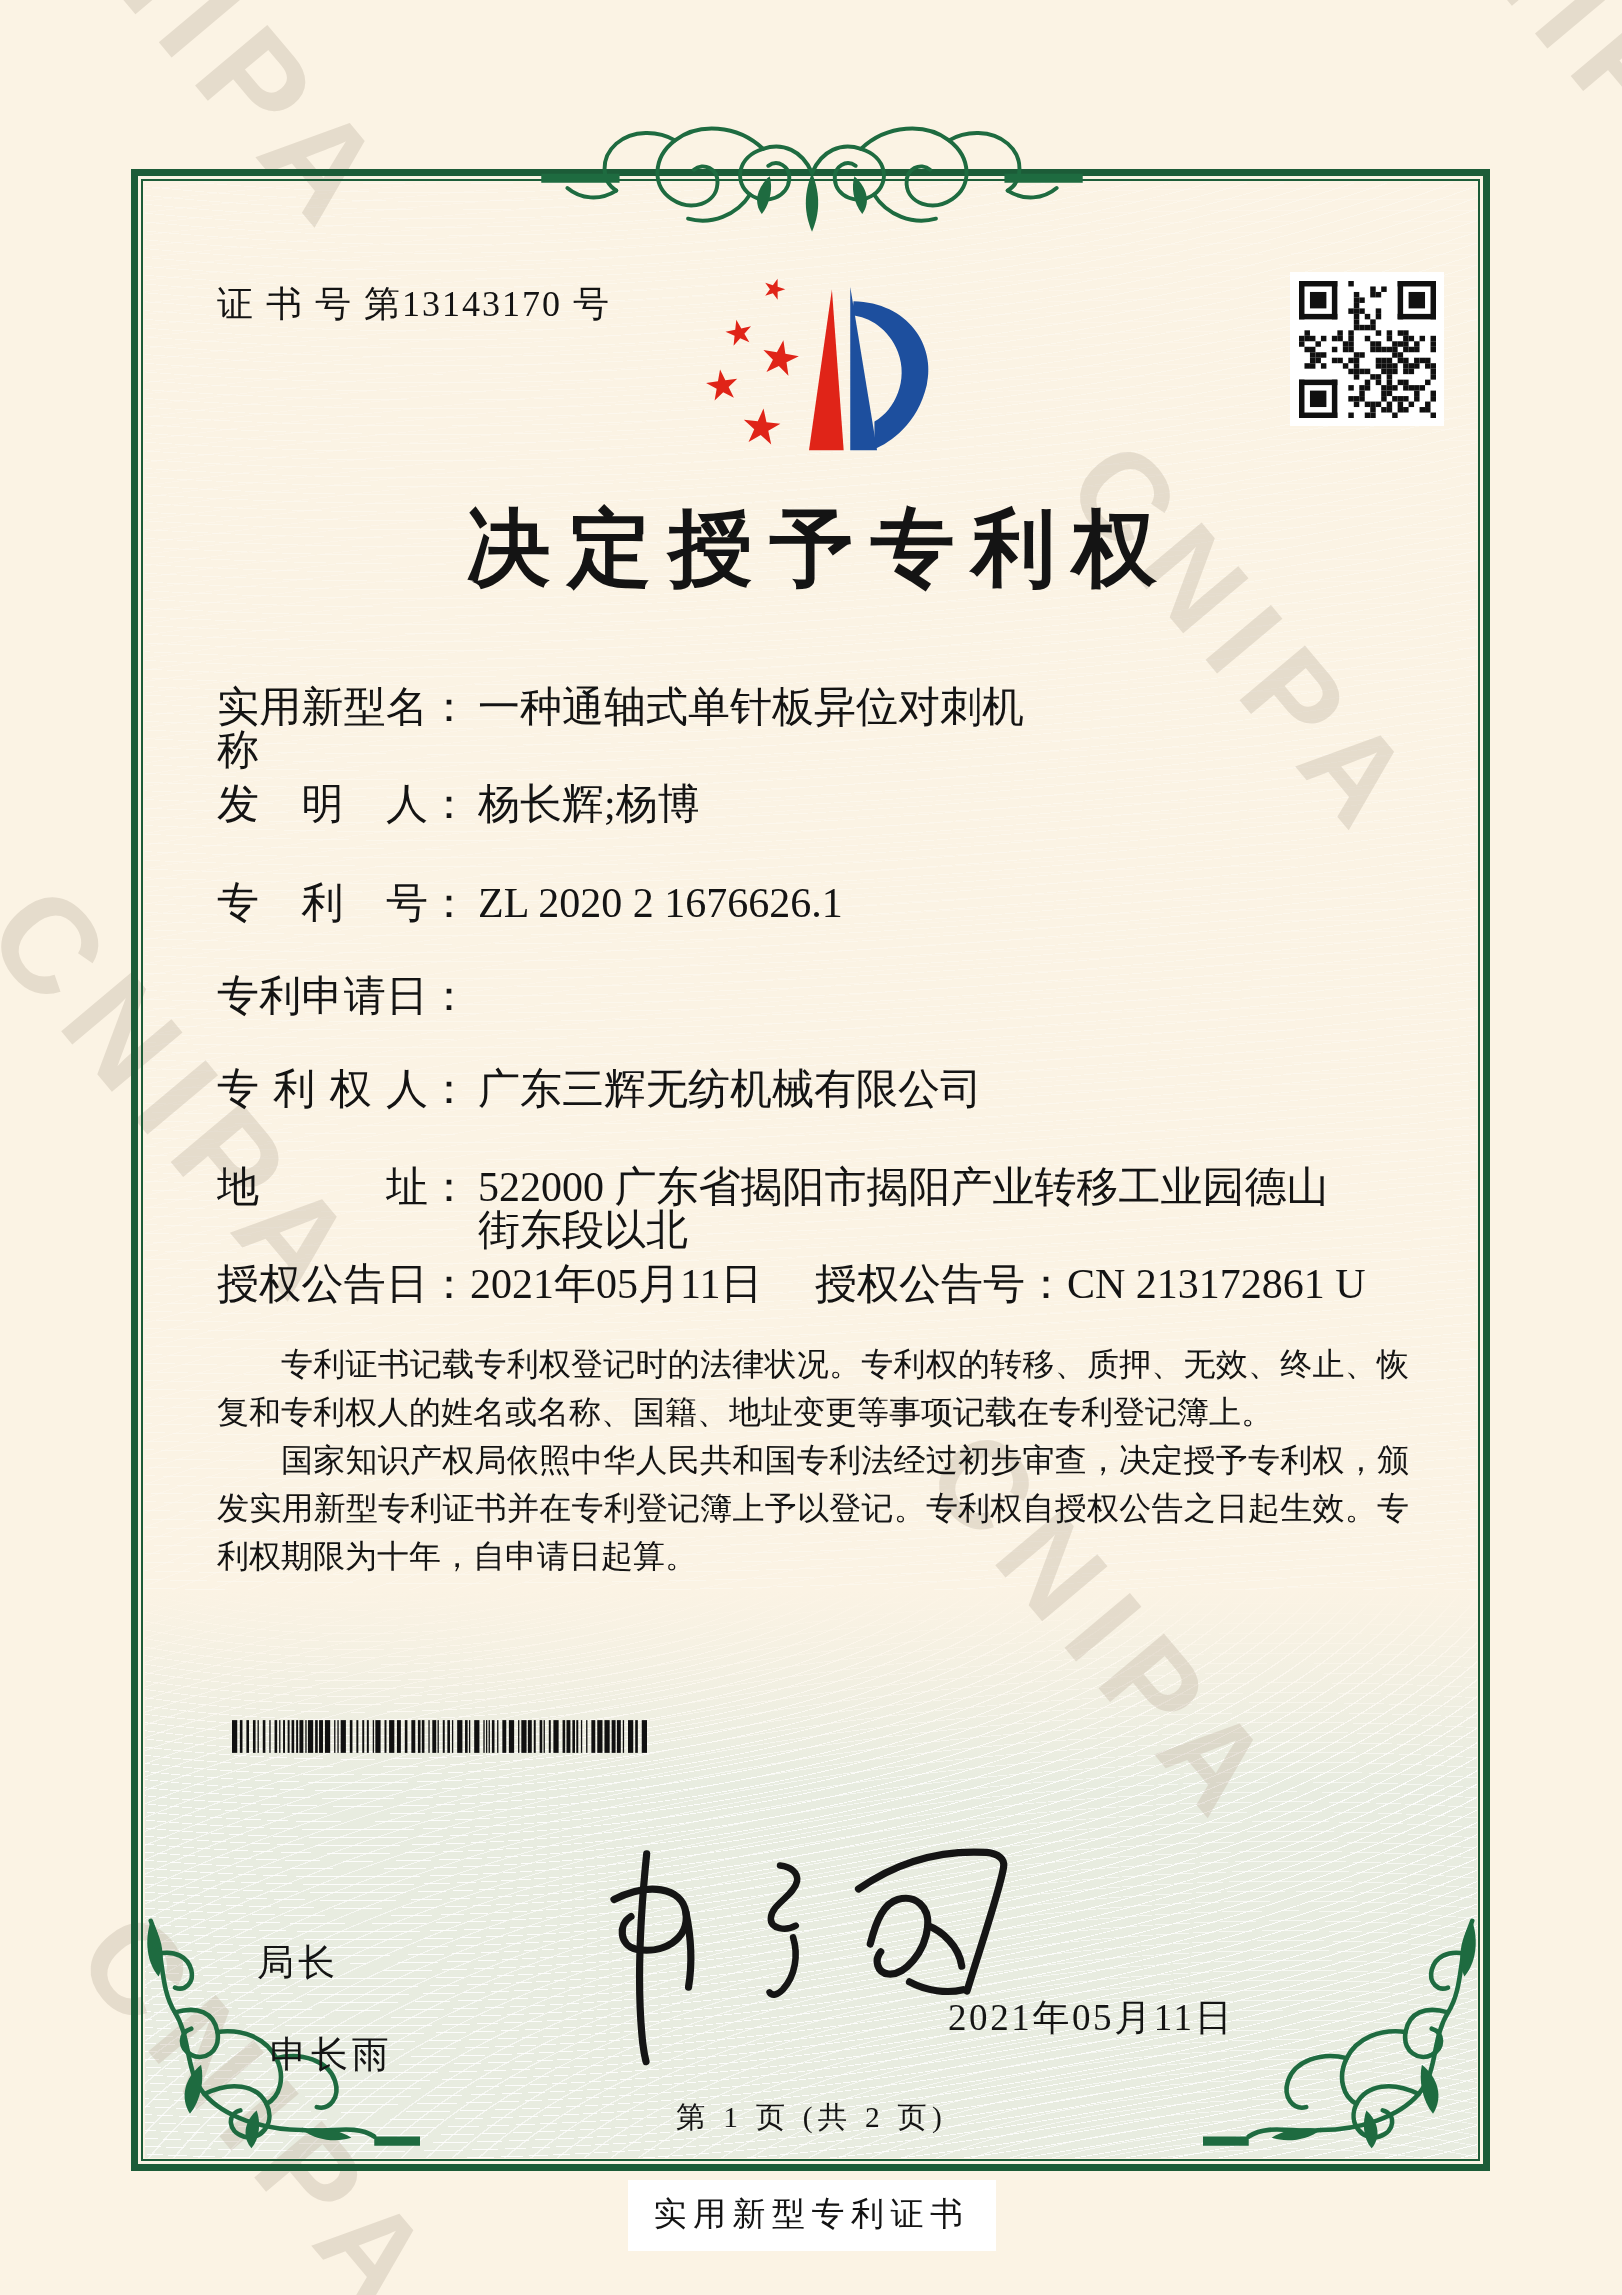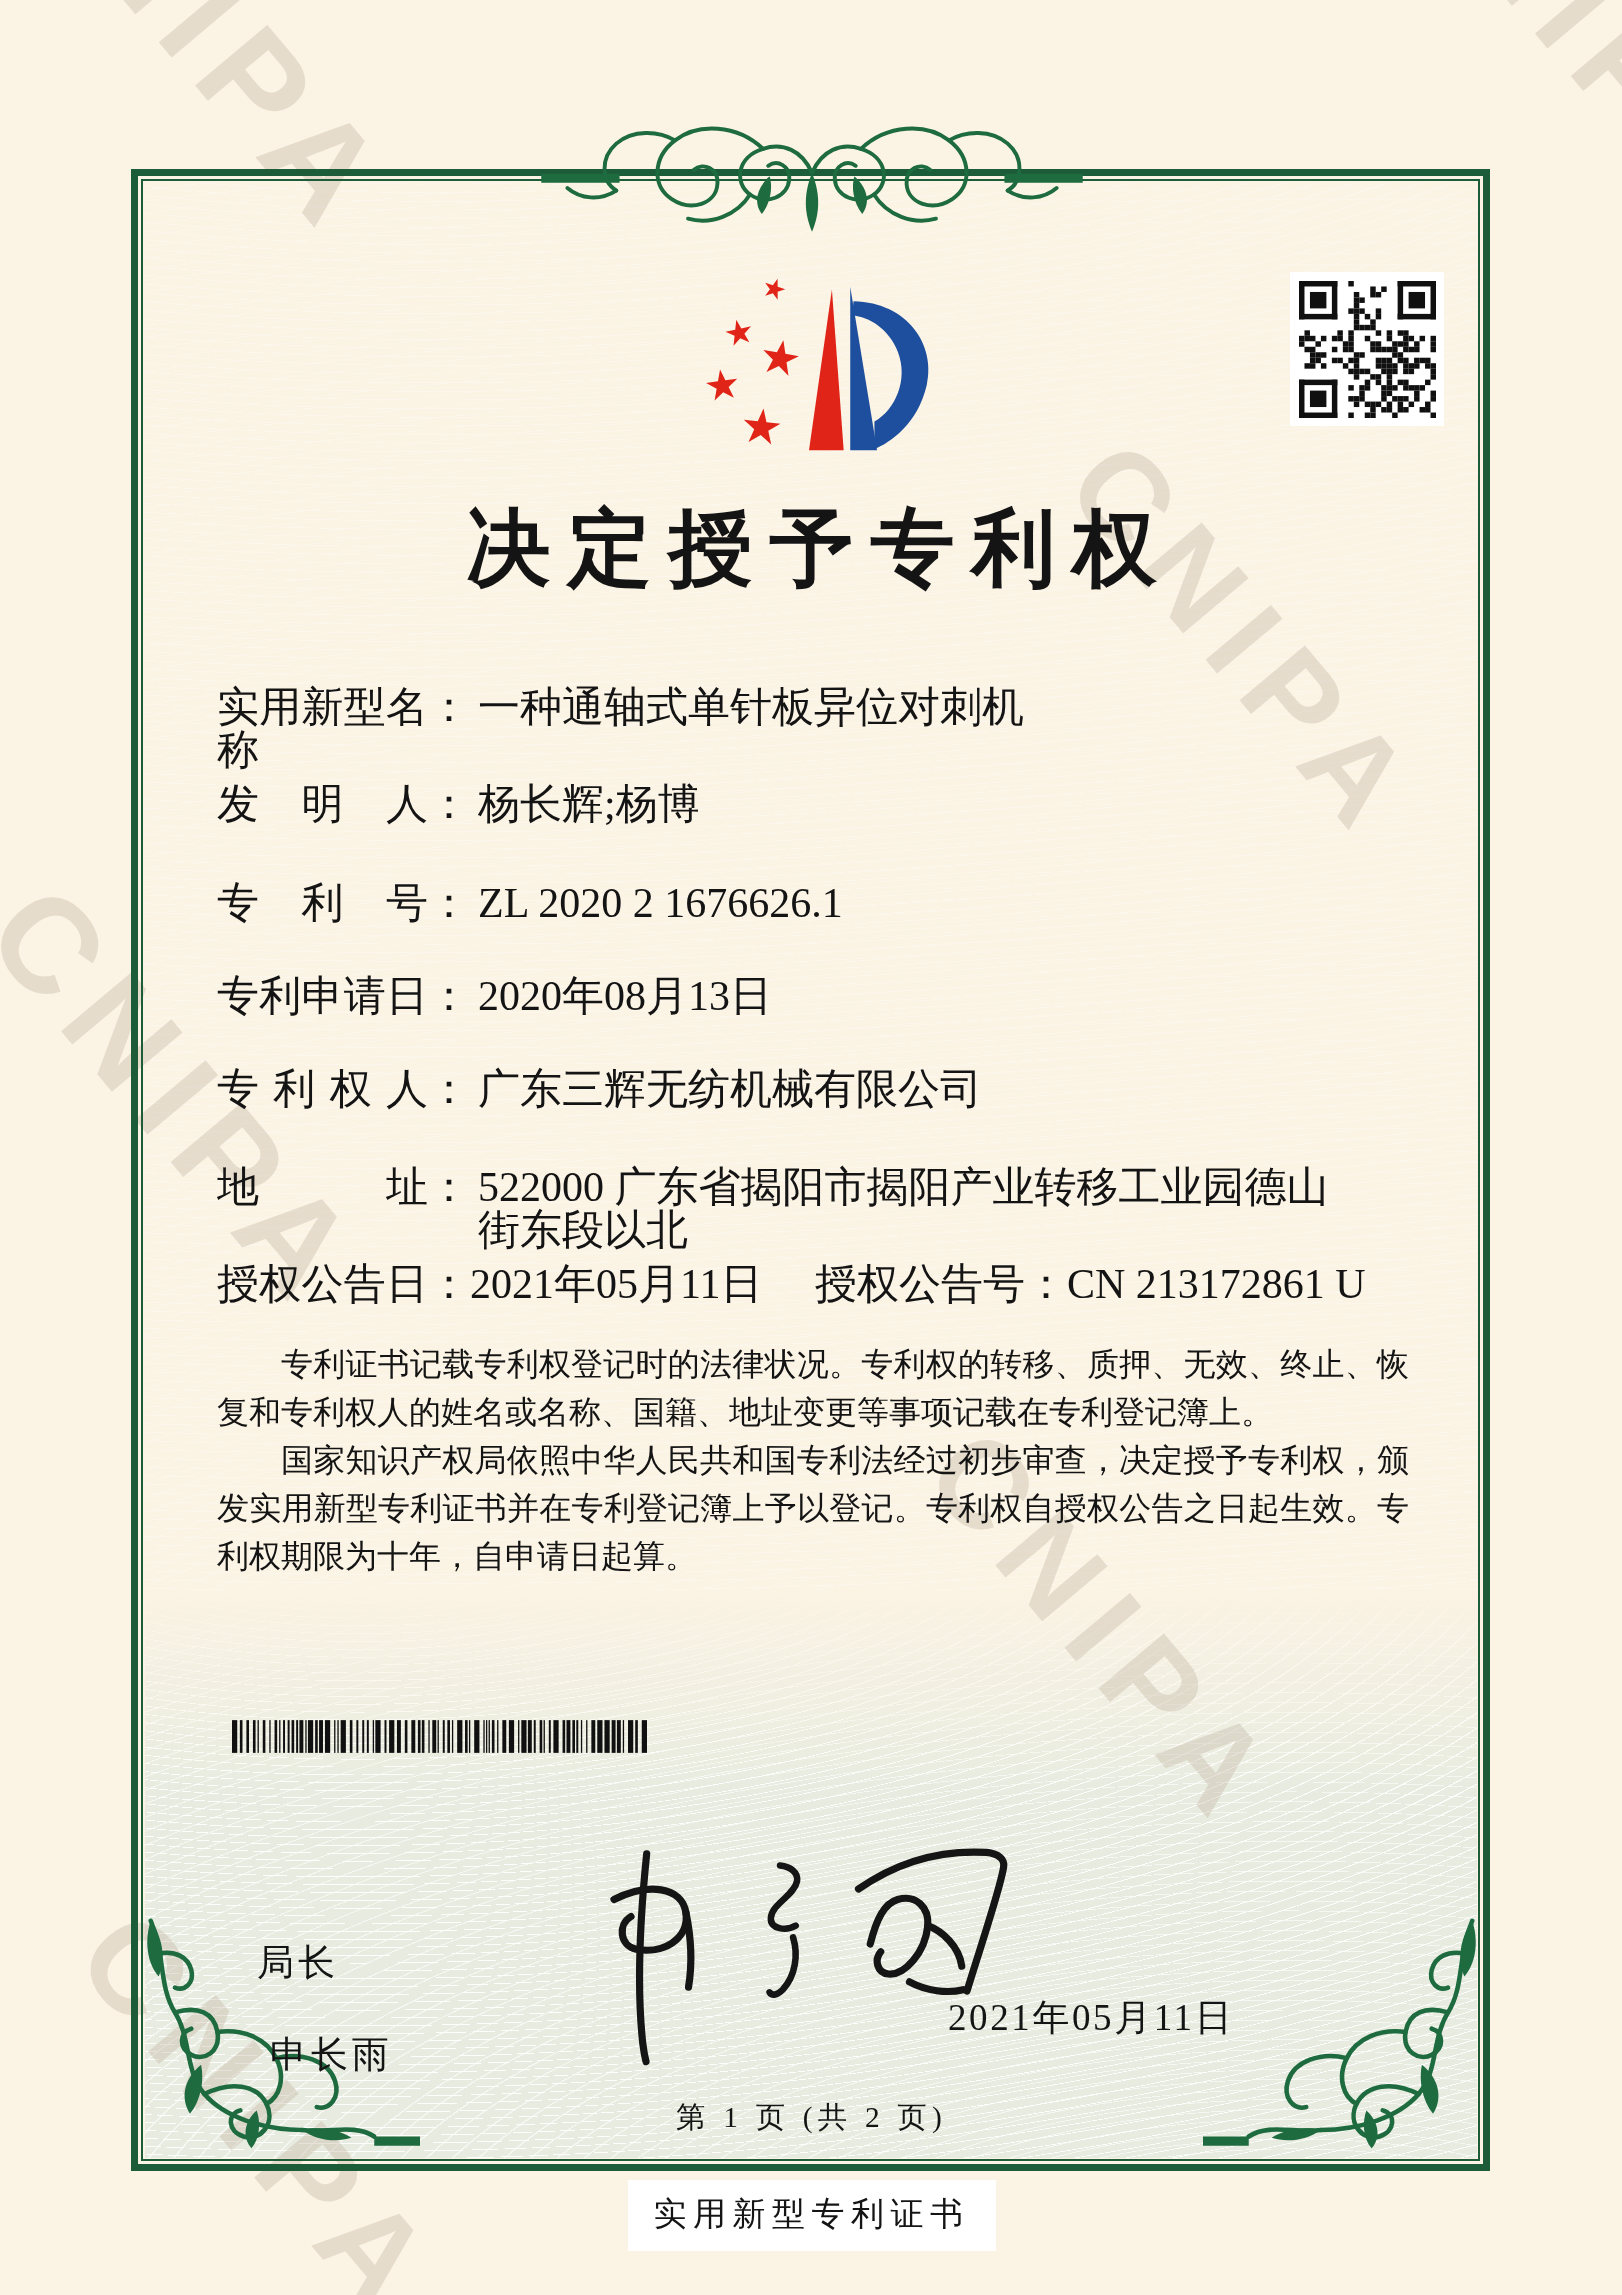--- a/index.html
+++ b/index.html
@@ -213,20 +213,21 @@
       <g fill="#1e6b40">
         <path d="M18 10 C8 40 12 75 30 95 C42 70 36 35 18 10 Z"></path>
         <path d="M95 230 C70 250 62 280 78 305 C95 285 100 252 95 230 Z"></path>
         <path d="M180 300 C160 318 158 342 172 358 C186 342 186 316 180 300 Z"></path>
         <path d="M250 330 C270 345 300 350 325 342 C305 328 270 324 250 330 Z"></path>
         <path d="M360 340 L430 340 L430 354 L360 354 Z"></path>
       </g>
     </svg>
   </div>
 
+  <div class="cert-no">证 书 号 第13143170 号</div>
 
   <div class="logo">
     <span class="star" style="left:63px;top:0;font-size:27.5px;transform:rotate(18deg);">★</span>
     <span class="star" style="left:25px;top:41px;font-size:34px;transform:rotate(-12deg);">★</span>
     <span class="star" style="left:60px;top:60px;font-size:47px;transform:rotate(10deg);">★</span>
     <span class="star" style="left:5.2px;top:90px;font-size:41px;transform:rotate(-8deg);">★</span>
     <span class="star" style="left:41px;top:128px;font-size:48px;transform:rotate(6deg);">★</span>
     <svg width="239" height="193" viewBox="0 0 365 295">
       <polygon points="203,22 168,268 221,268" fill="#e02418"></polygon>
       <polygon points="231,18 231,268 272,268" fill="#1d4f9e"></polygon>
@@ -435,21 +436,20 @@
         <span class="f-value">杨长辉;杨博</span>
     </div>
     <div class="frow row-patno">
       <span class="f-label">专利号</span>
         <span class="f-colon">：</span>
         <span class="f-value">ZL 2020 2 1676626.1</span>
     </div>
     <div class="frow row-appdate">
       <span class="f-label">专利申请日</span>
         <span class="f-colon">：</span>
-        <span class="f-value">2020年08月13日</span>
     </div>
     <div class="frow row-patentee">
       <span class="f-label">专利权人</span>
         <span class="f-colon">：</span>
         <span class="f-value">广东三辉无纺机械有限公司</span>
     </div>
     <div class="frow row-address">
       <span class="f-label">地址</span>
         <span class="f-colon">：</span>
         <span class="f-value" style="max-width:870px;">522000 广东省揭阳市揭阳产业转移工业园德山街东段以北</span>

